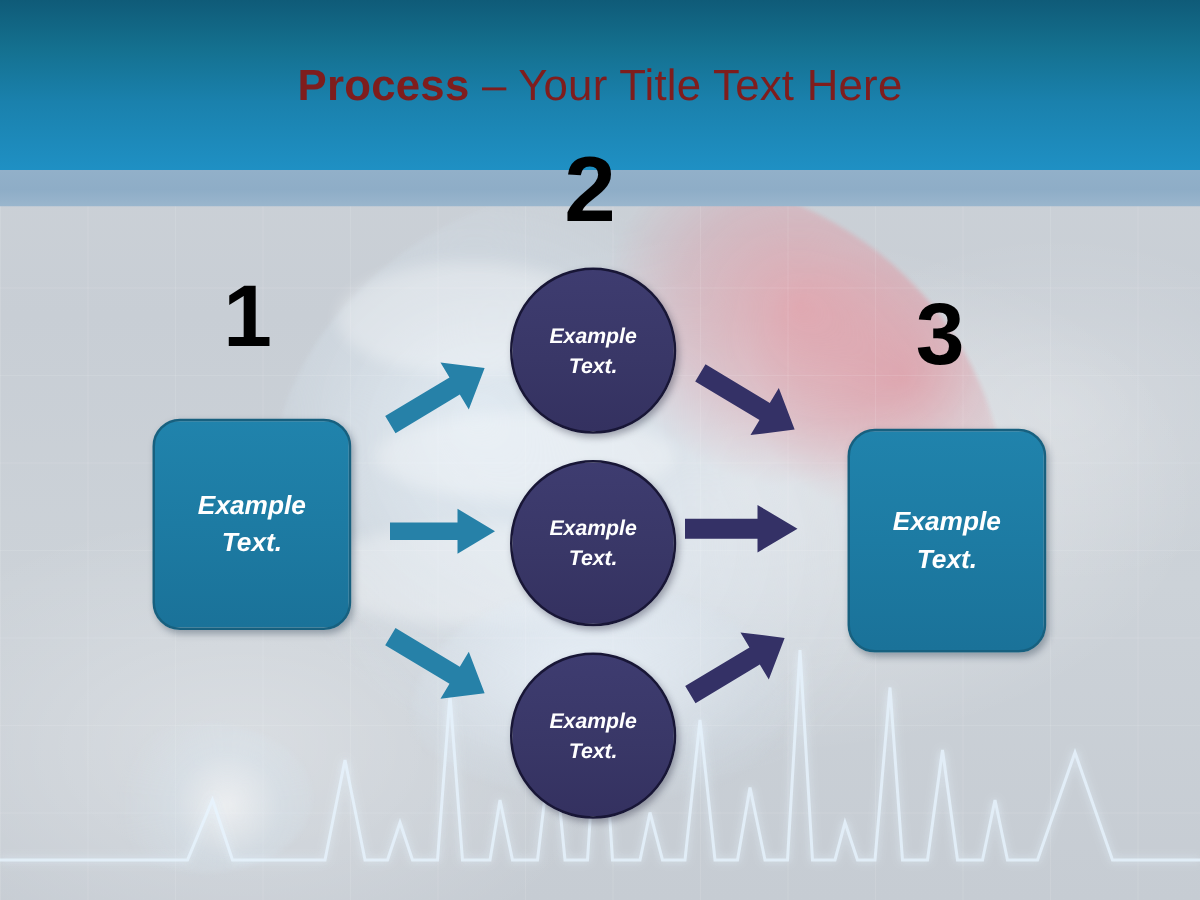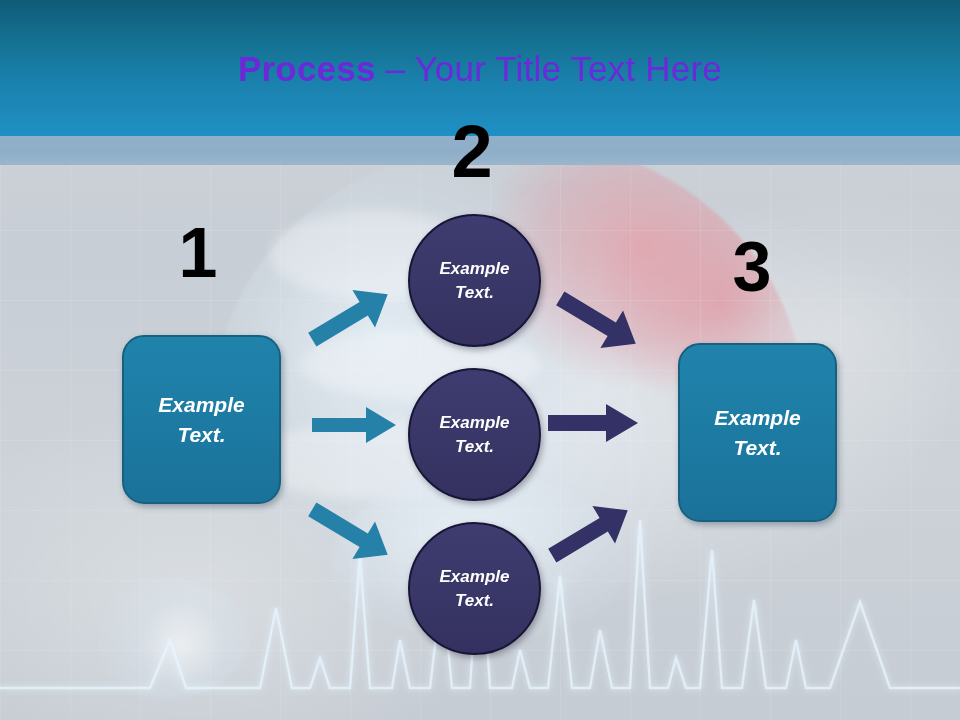--- a/index.html
+++ b/index.html
@@ -108,21 +108,21 @@
     left: 0; top: 136px;
     width: 960px;
     height: 29px;
     background: linear-gradient(180deg, #92b0c9 0%, #8eadc7 55%, #9ab6cd 100%);
   }
   .title {
     position: absolute;
     left: 0; top: 48px;
     width: 960px;
     text-align: center;
-    color: #6d28d9;
+    color: #7f1d1d;
     font-size: 35px;
     line-height: 42px;
     letter-spacing: 0.2px;
     white-space: nowrap;
   }
   .title .strong { font-weight: bold; }
   .title .light  { font-weight: normal; }
 
   
   .step-num {

